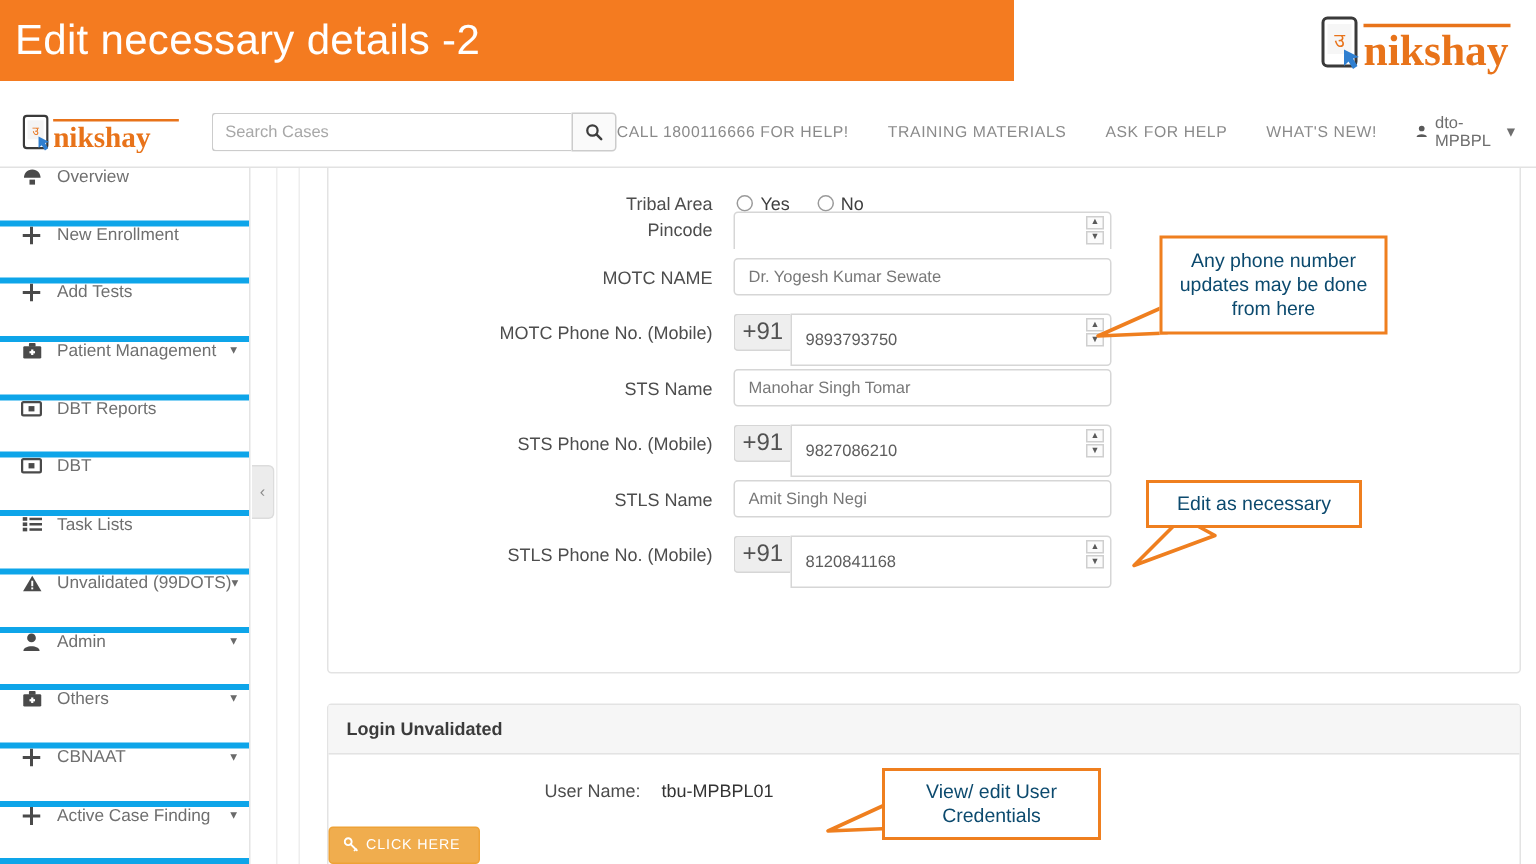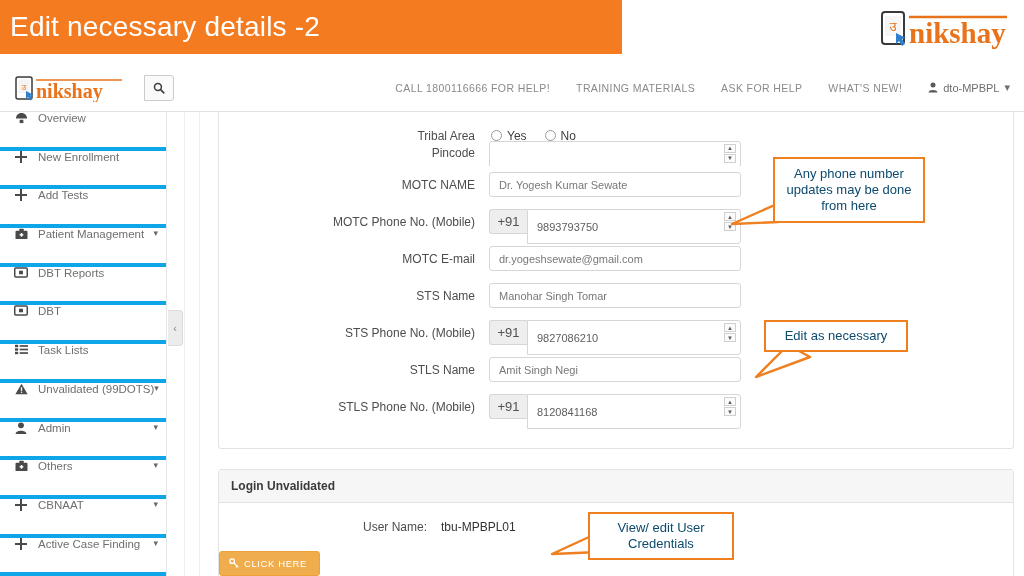--- a/index.html
+++ b/index.html
@@ -7,21 +7,21 @@
     width: 1024px; height: 576px;
     overflow: hidden;
     background: #ffffff;
     font-family: "Liberation Sans", sans-serif;
   }
   #screen { position: relative; width: 1024px; height: 576px; background:#fff; }
 
   
   .slide-banner {
     position: absolute; left: 0; top: 0;
-    width: 622px; height: 54px;
+    width: 676px; height: 54px;
     background: #f47b20;
     display: flex; align-items: center; text-align: center;
   }
   .slide-banner-title {
     color: #ffffff;
     font-size: 28px;
     font-weight: 400;
     letter-spacing: 0.2px;
     padding-left: 10px;
     white-space: nowrap;
@@ -188,21 +188,21 @@
     font-family: "Liberation Sans", sans-serif;
     outline: none;
   }
   .input-group { display: flex; width: 252px; height: 25px; }
   .input-prefix {
     width: 38px;
     border: 1px solid #d6d6d6;
     border-right: none;
     border-radius: 3px 0 0 3px;
     background: #eeeeee;
-    font-size: 13px;
+    font-size: 16px;
     color: #525252;
     display: flex; align-items: center; justify-content: center;
   }
   .num-wrap { position: relative; flex: 1; }
   .num-input {
     width: 100%; height: 35px;
     border: 1px solid #d6d6d6;
     border-radius: 0 3px 3px 0;
     padding: 0 24px 0 9px;
     font-size: 11px;
@@ -295,20 +295,21 @@
     <svg class="navbar-brand" viewBox="0 0 112 28">
       <rect x="2" y="3" width="16" height="22" rx="2" fill="#ffffff" stroke="#3a3a3a" stroke-width="1.5"></rect>
       <rect x="4.5" y="6" width="11" height="13" fill="#f4f4f4"></rect>
       <text x="10" y="16" font-family="'Liberation Serif',serif" font-size="8" fill="#e8731a" text-anchor="middle">उ</text>
       <path d="M12 17 l0 8 l2.2 -2 l2.2 3.6 l2.2 -1.4 l-2.2 -3.6 l2.9 -0.8 z" fill="#2f7fd0"></path>
       <path d="M22 6 H108" stroke="#e8731a" stroke-width="1.7" fill="none"></path>
       <text x="22" y="24" font-family="'Liberation Serif',serif" font-size="20" font-weight="bold" fill="#e8731a">nikshay</text>
     </svg>
 
     <div class="search-wrap">
+      <input class="search-input" type="text" value="" placeholder="Search Cases" style="">
       <div class="search-btn">
         <svg width="12" height="12" viewBox="0 0 16 16">
           <circle cx="6.6" cy="6.6" r="4.6" fill="none" stroke="#3d3d3d" stroke-width="2"></circle>
           <path d="M10.2 10.2 L14.4 14.4" stroke="#3d3d3d" stroke-width="2.2" stroke-linecap="round"></path>
         </svg>
       </div>
     </div>
 
     <div class="nav-links">
       <span class="nav-link">CALL 1800116666 FOR HELP!</span>
@@ -497,24 +498,20 @@
               <div class="form-label">MOTC Phone No. (Mobile)</div>
               <div class="form-field">
                 <div class="input-group">
                   <div class="input-prefix">+91</div>
                   <div class="num-wrap"><input class="num-input" type="text" value="9893793750" style=""><span class="spinner">
                       <span class="spin-btn">▲</span>
                       <span class="spin-btn">▼</span>
                     </span></div>
                 </div>
               </div>
-            </div>
-            <div class="form-row">
-              <div class="form-label">MOTC E-mail</div>
-              <div class="form-field"><input class="txt-input" type="text" value="dr.yogeshsewate@gmail.com" style=""></div>
             </div>
             <div class="form-row">
               <div class="form-label">STS Name</div>
               <div class="form-field"><input class="txt-input" type="text" value="Manohar Singh Tomar" style=""></div>
             </div>
             <div class="form-row">
               <div class="form-label">STS Phone No. (Mobile)</div>
               <div class="form-field">
                 <div class="input-group">
                   <div class="input-prefix">+91</div>

